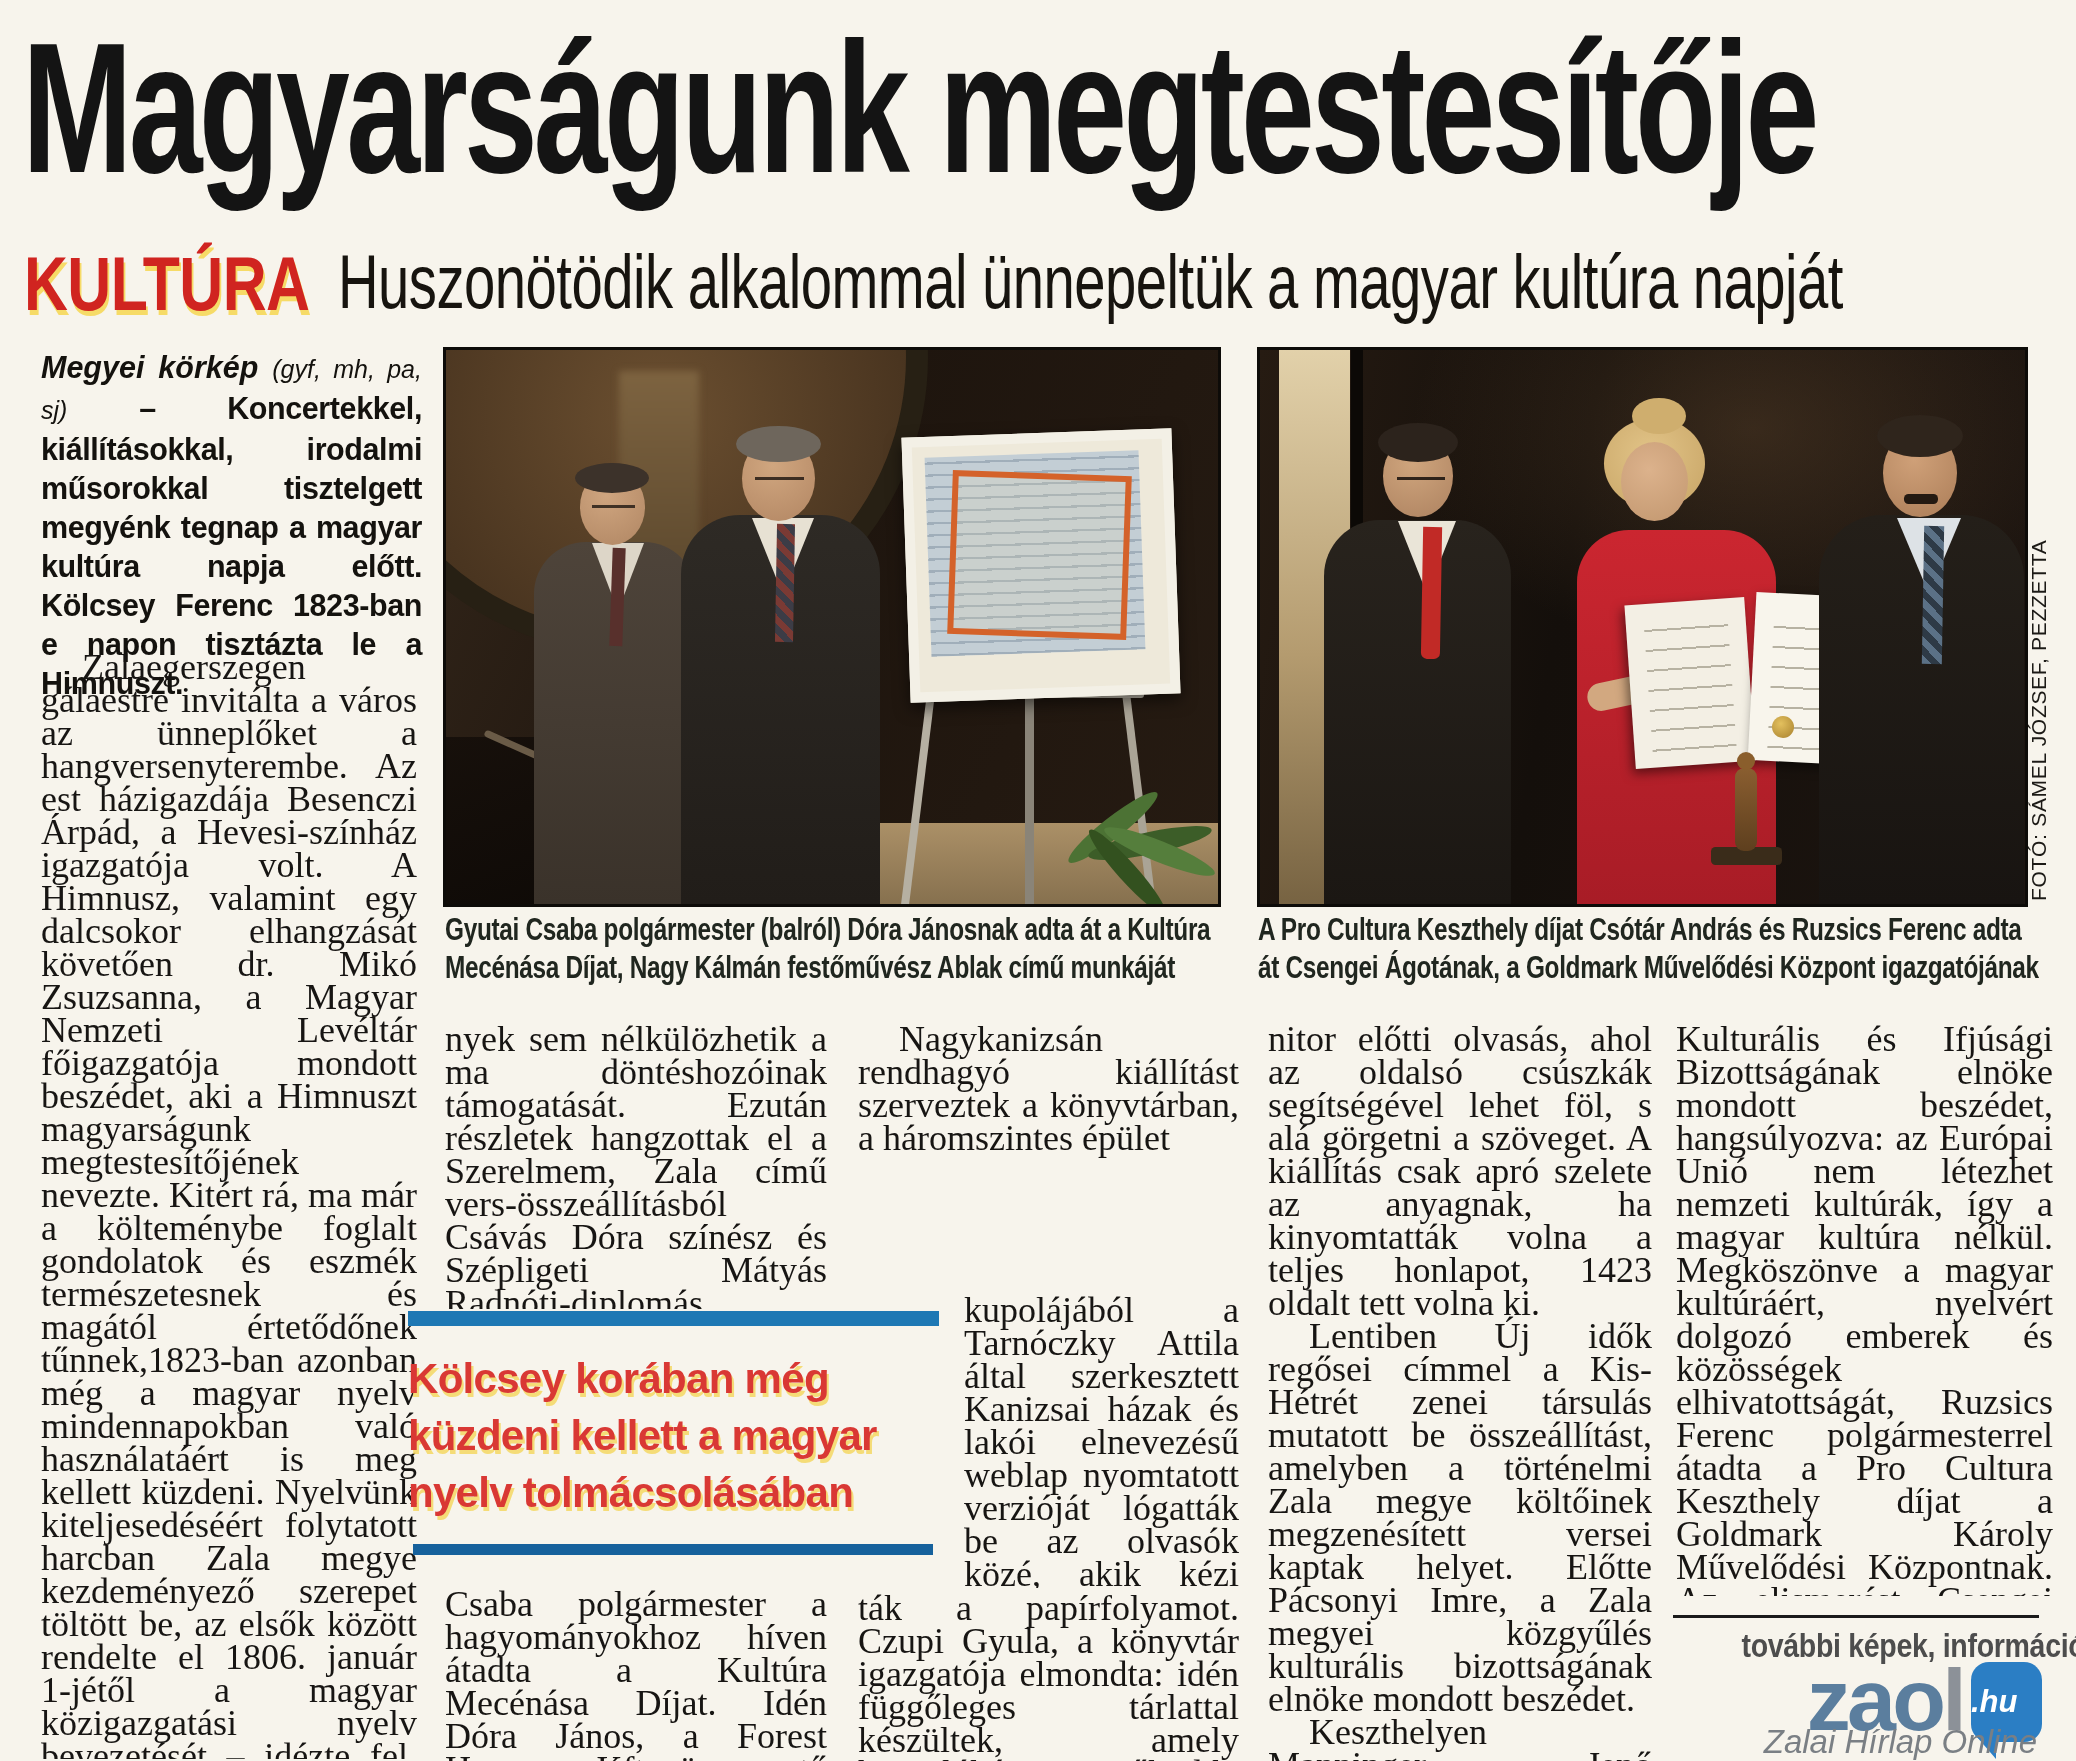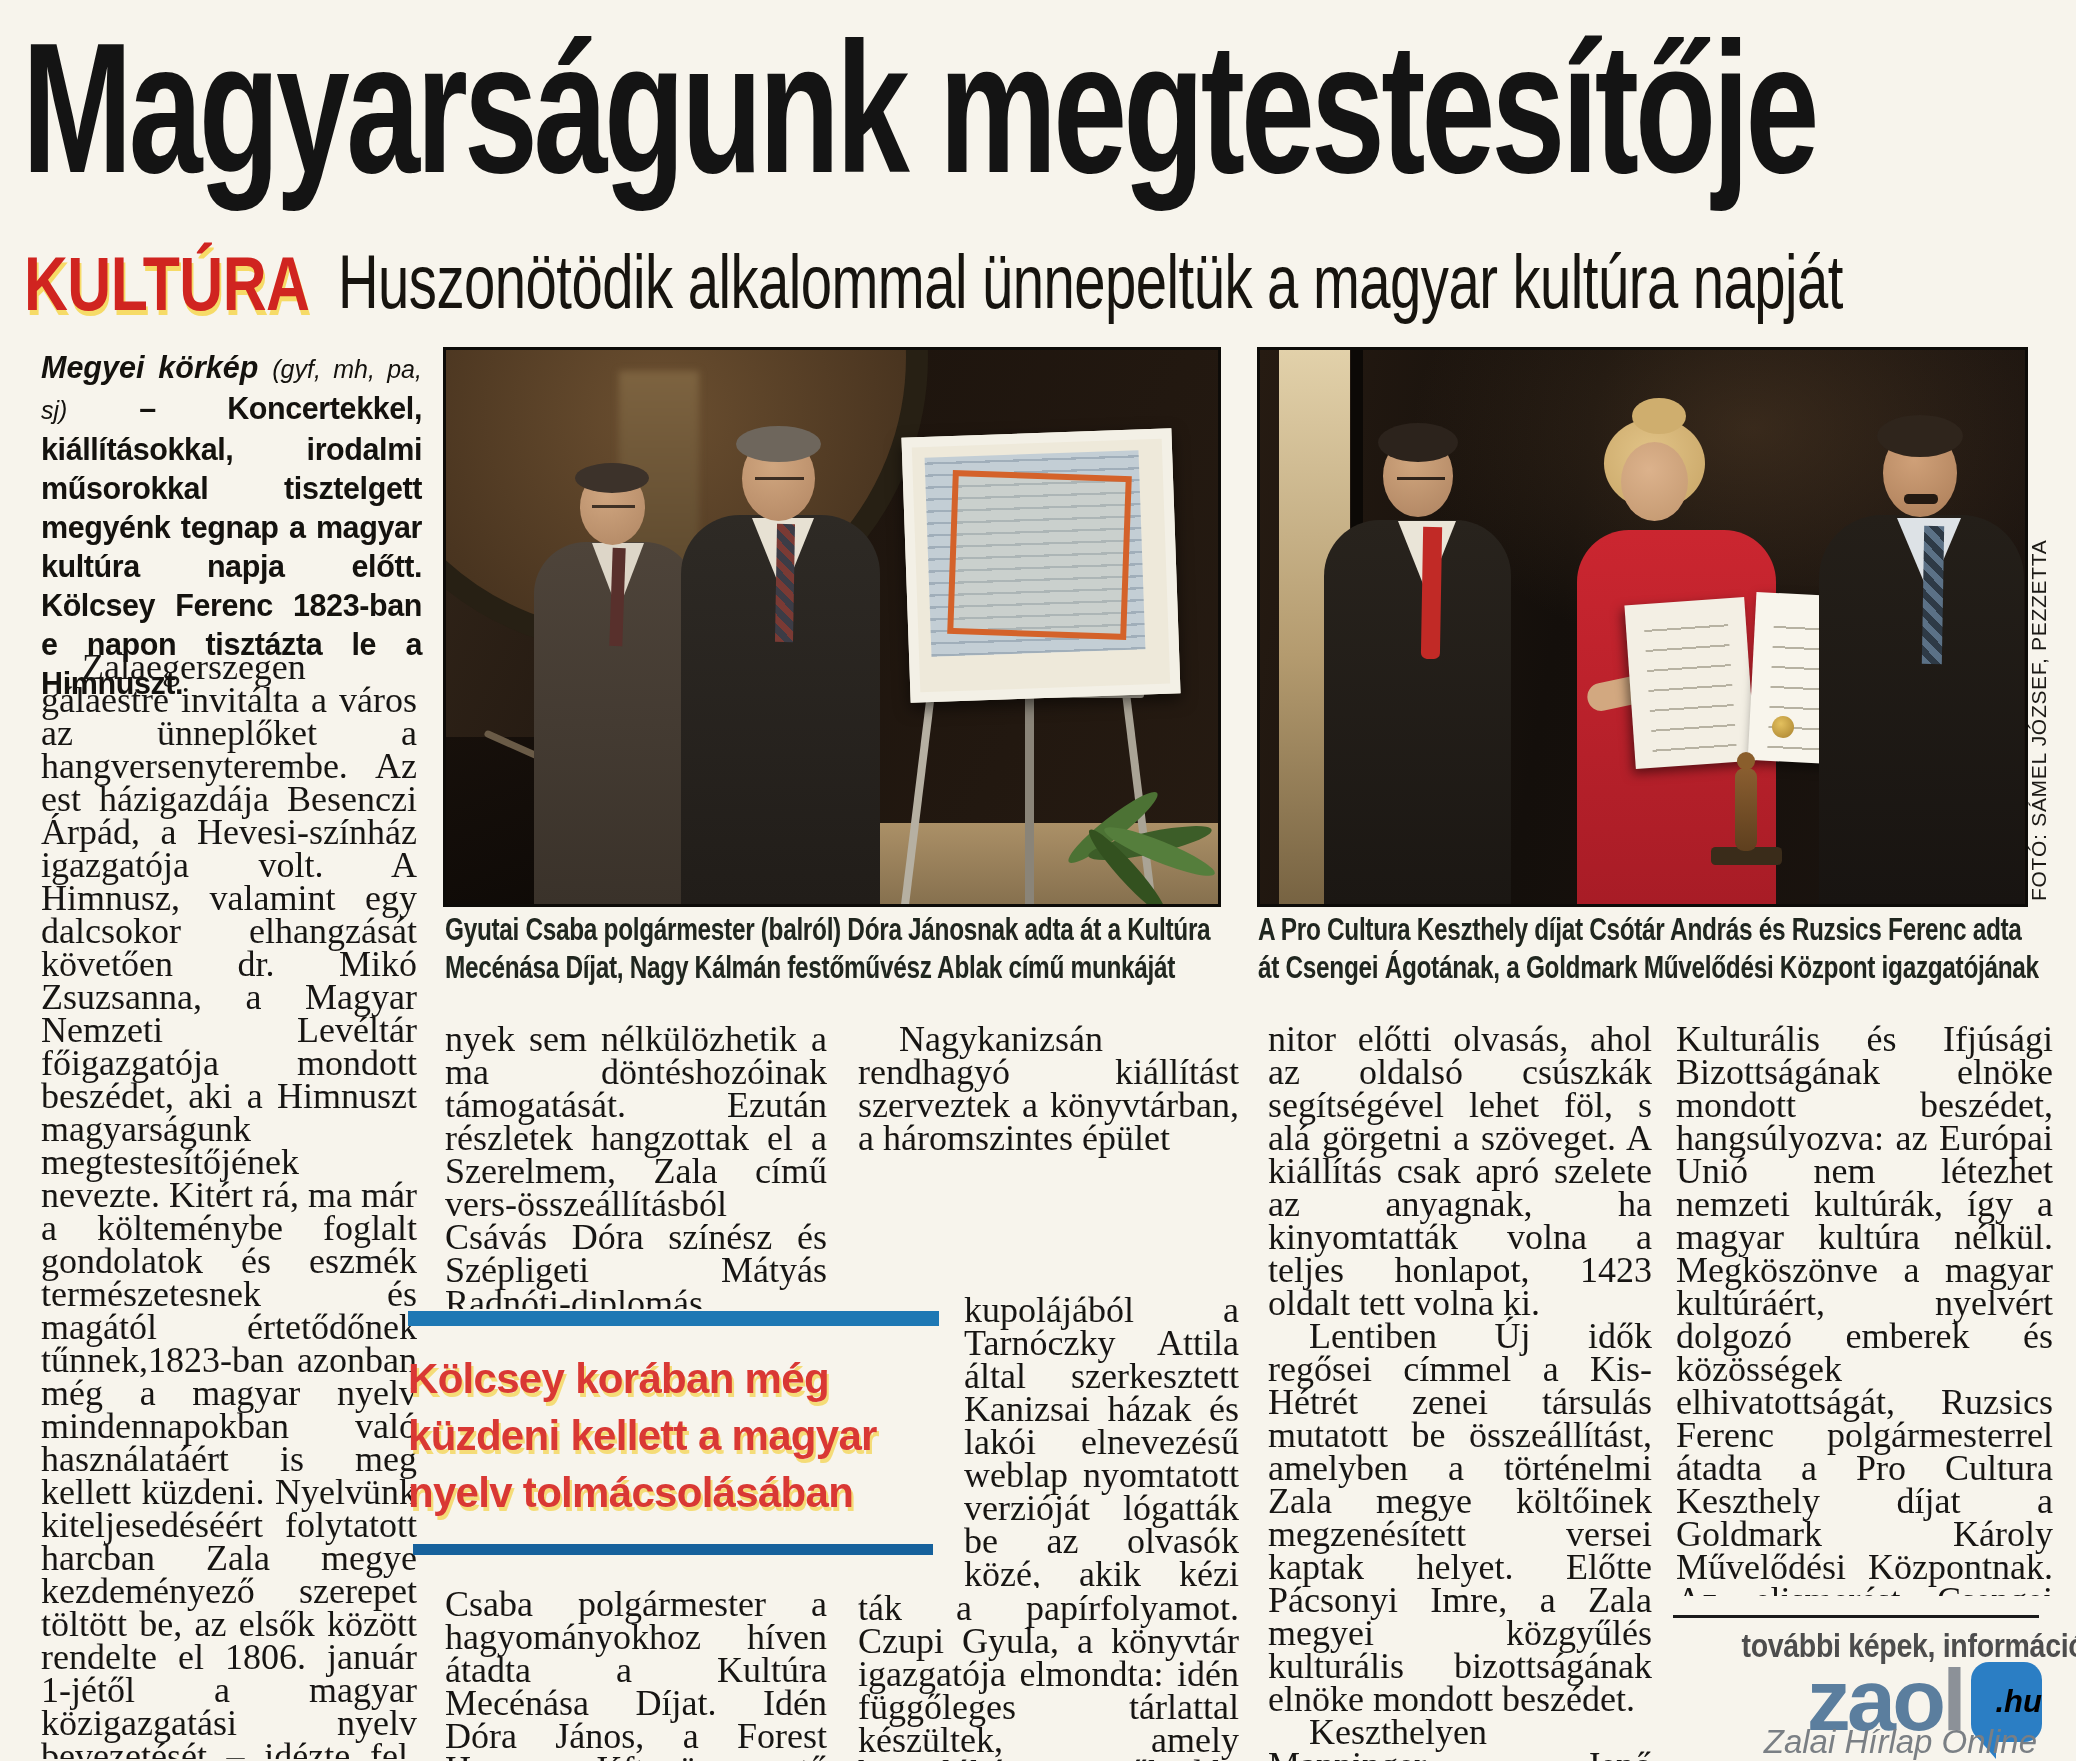--- a/index.html
+++ b/index.html
@@ -48,22 +48,22 @@
   .pq-text span{display:block;}
   
   .foot-rule{position:absolute;left:1673px;top:1615px;width:366px;height:3px;background:#1a1a1a;}
   .more-info{position:absolute;left:1673px;top:1626px;width:366px;text-align:right;}
   .more-info-inner{display:inline-block;font-weight:bold;font-size:34px;color:#4d4d4d;
     transform:scaleX(0.84);transform-origin:100% 0;white-space:nowrap;letter-spacing:-0.4px;}
   .logo-zaol{position:absolute;left:1703px;top:1659px;width:260px;text-align:right;
     font-weight:bold;font-size:88px;line-height:82px;letter-spacing:-3.7px;color:#5b7e9e;}
   .logo-zaol .logo-l{color:#8c9198;}
   .logo-bubble{position:absolute;left:1971px;top:1662px;width:71px;height:80px;background:#2b7ec4;
-    border-radius:18px;color:#000000;font-weight:bold;font-style:italic;font-size:31px;
-    display:flex;align-items:center;justify-content:flex-end;}
+    border-radius:18px;color:#ffffff;font-weight:bold;font-style:italic;font-size:31px;
+    display:flex;align-items:center;justify-content:flex-start;}
   .logo-tail{position:absolute;left:1977px;top:1737px;width:0;height:0;
     border-top:22px solid #2b7ec4;border-left:19.3px solid transparent;}
   .logo-sub{position:absolute;left:1725px;top:1723px;width:312px;text-align:right;
     font-style:italic;font-size:33px;color:#7a7f84;}
 </style>
 </head>
 <body>
 
 <div id="page">
 

